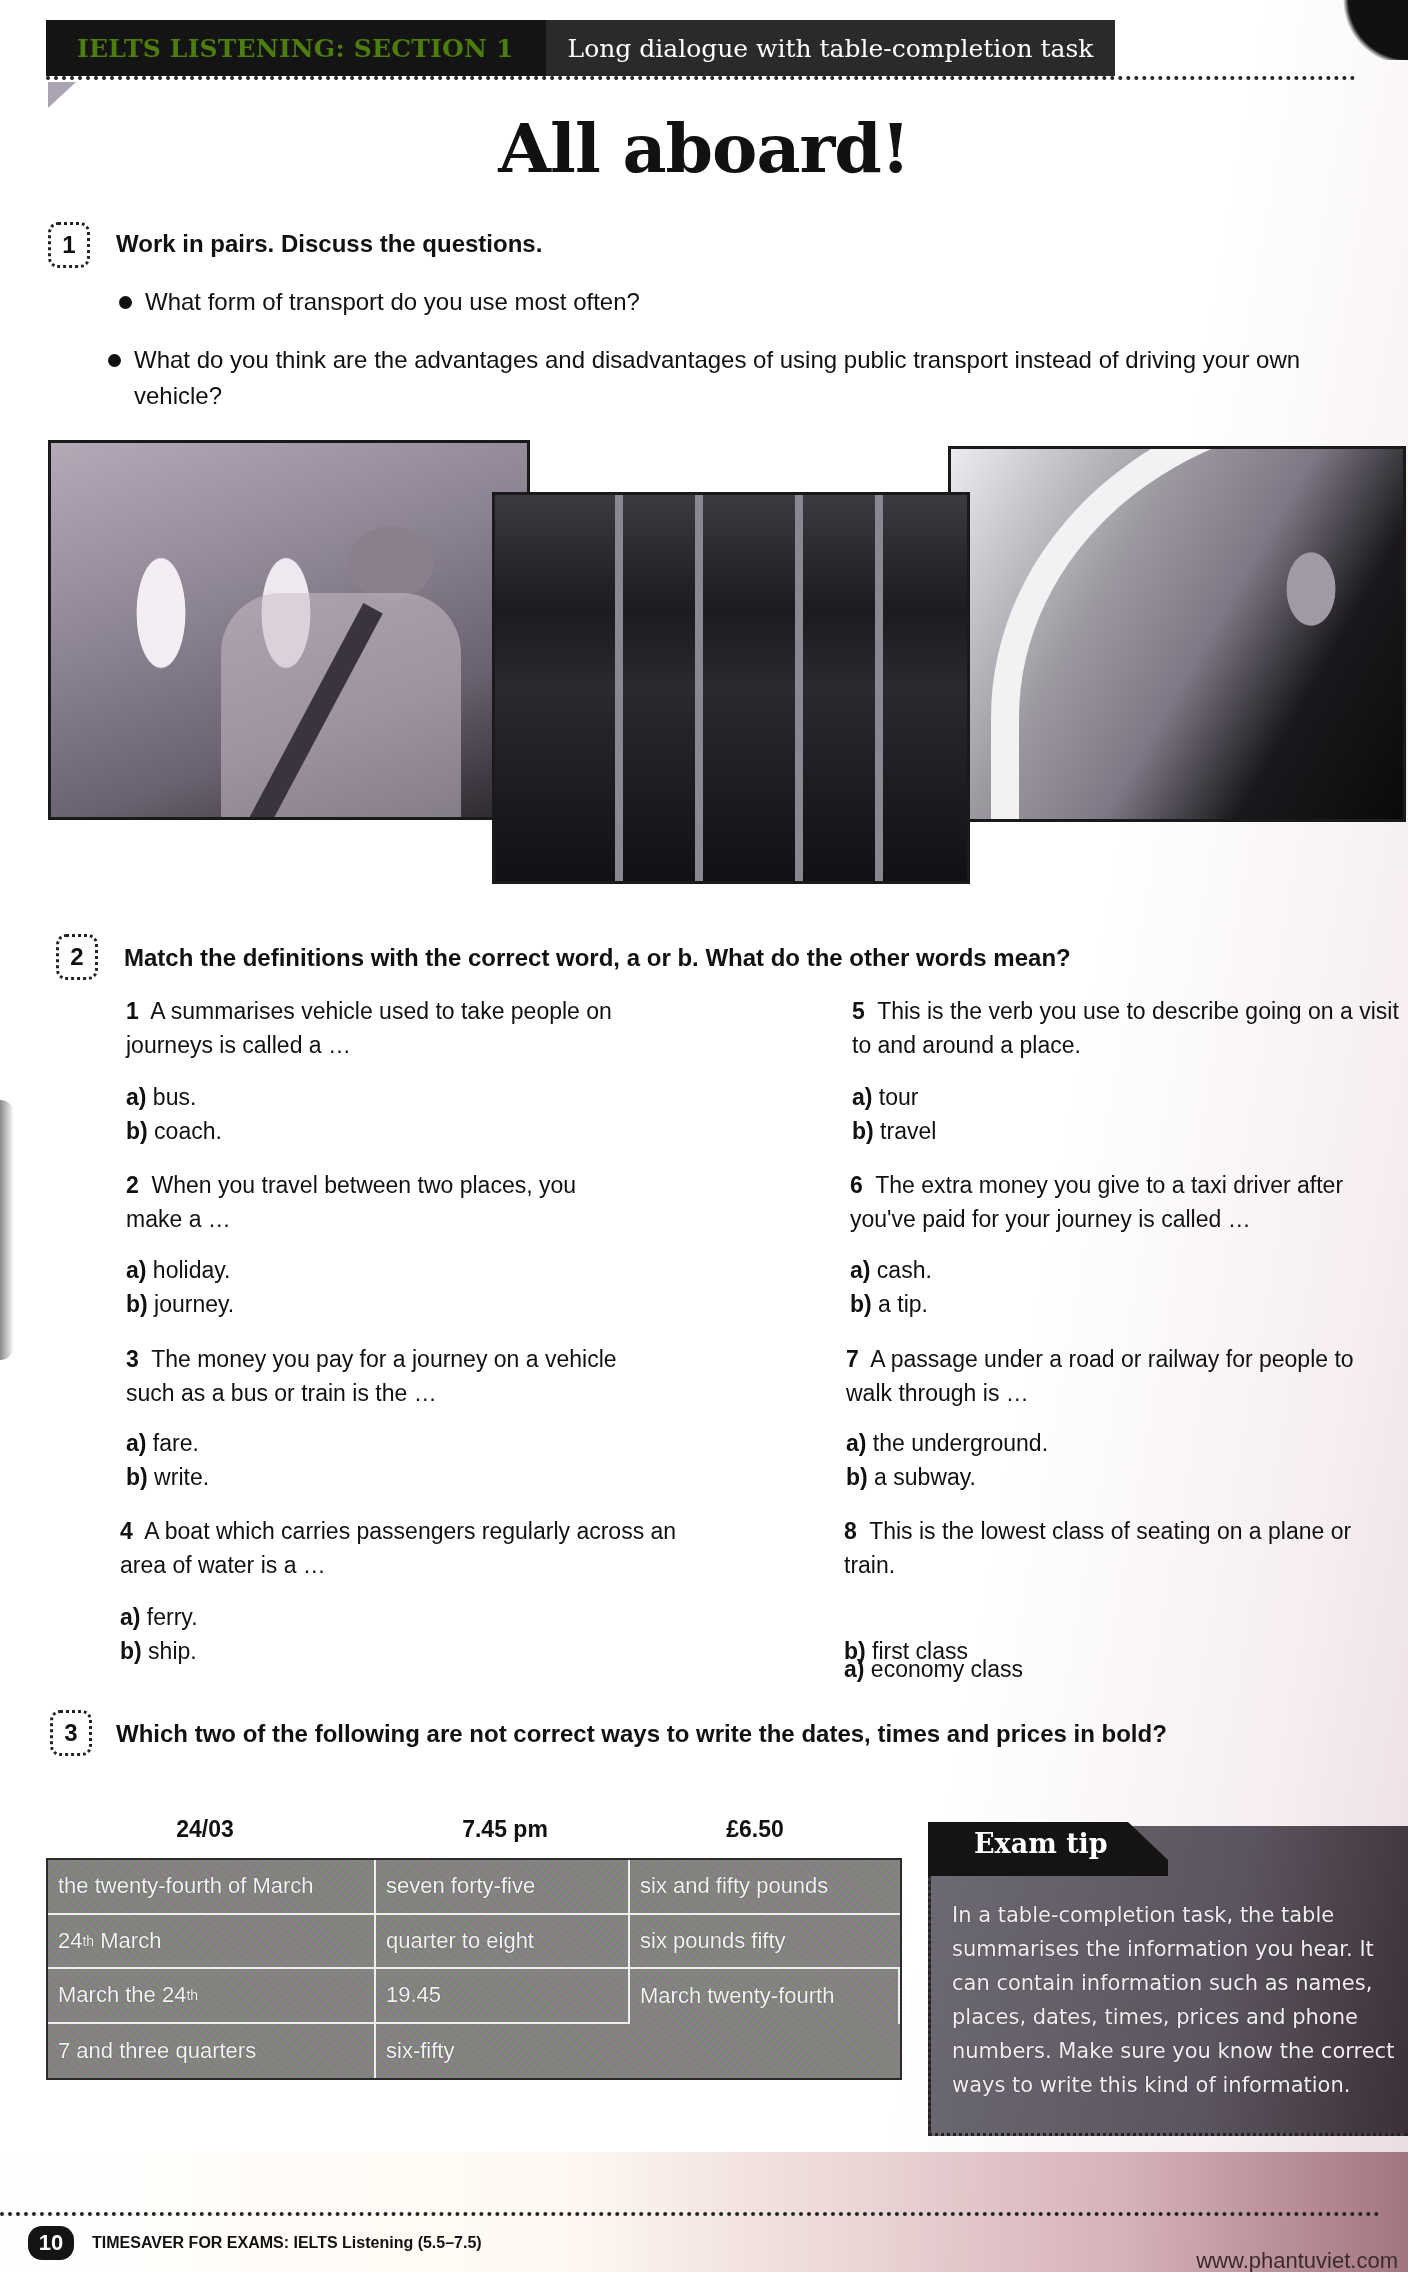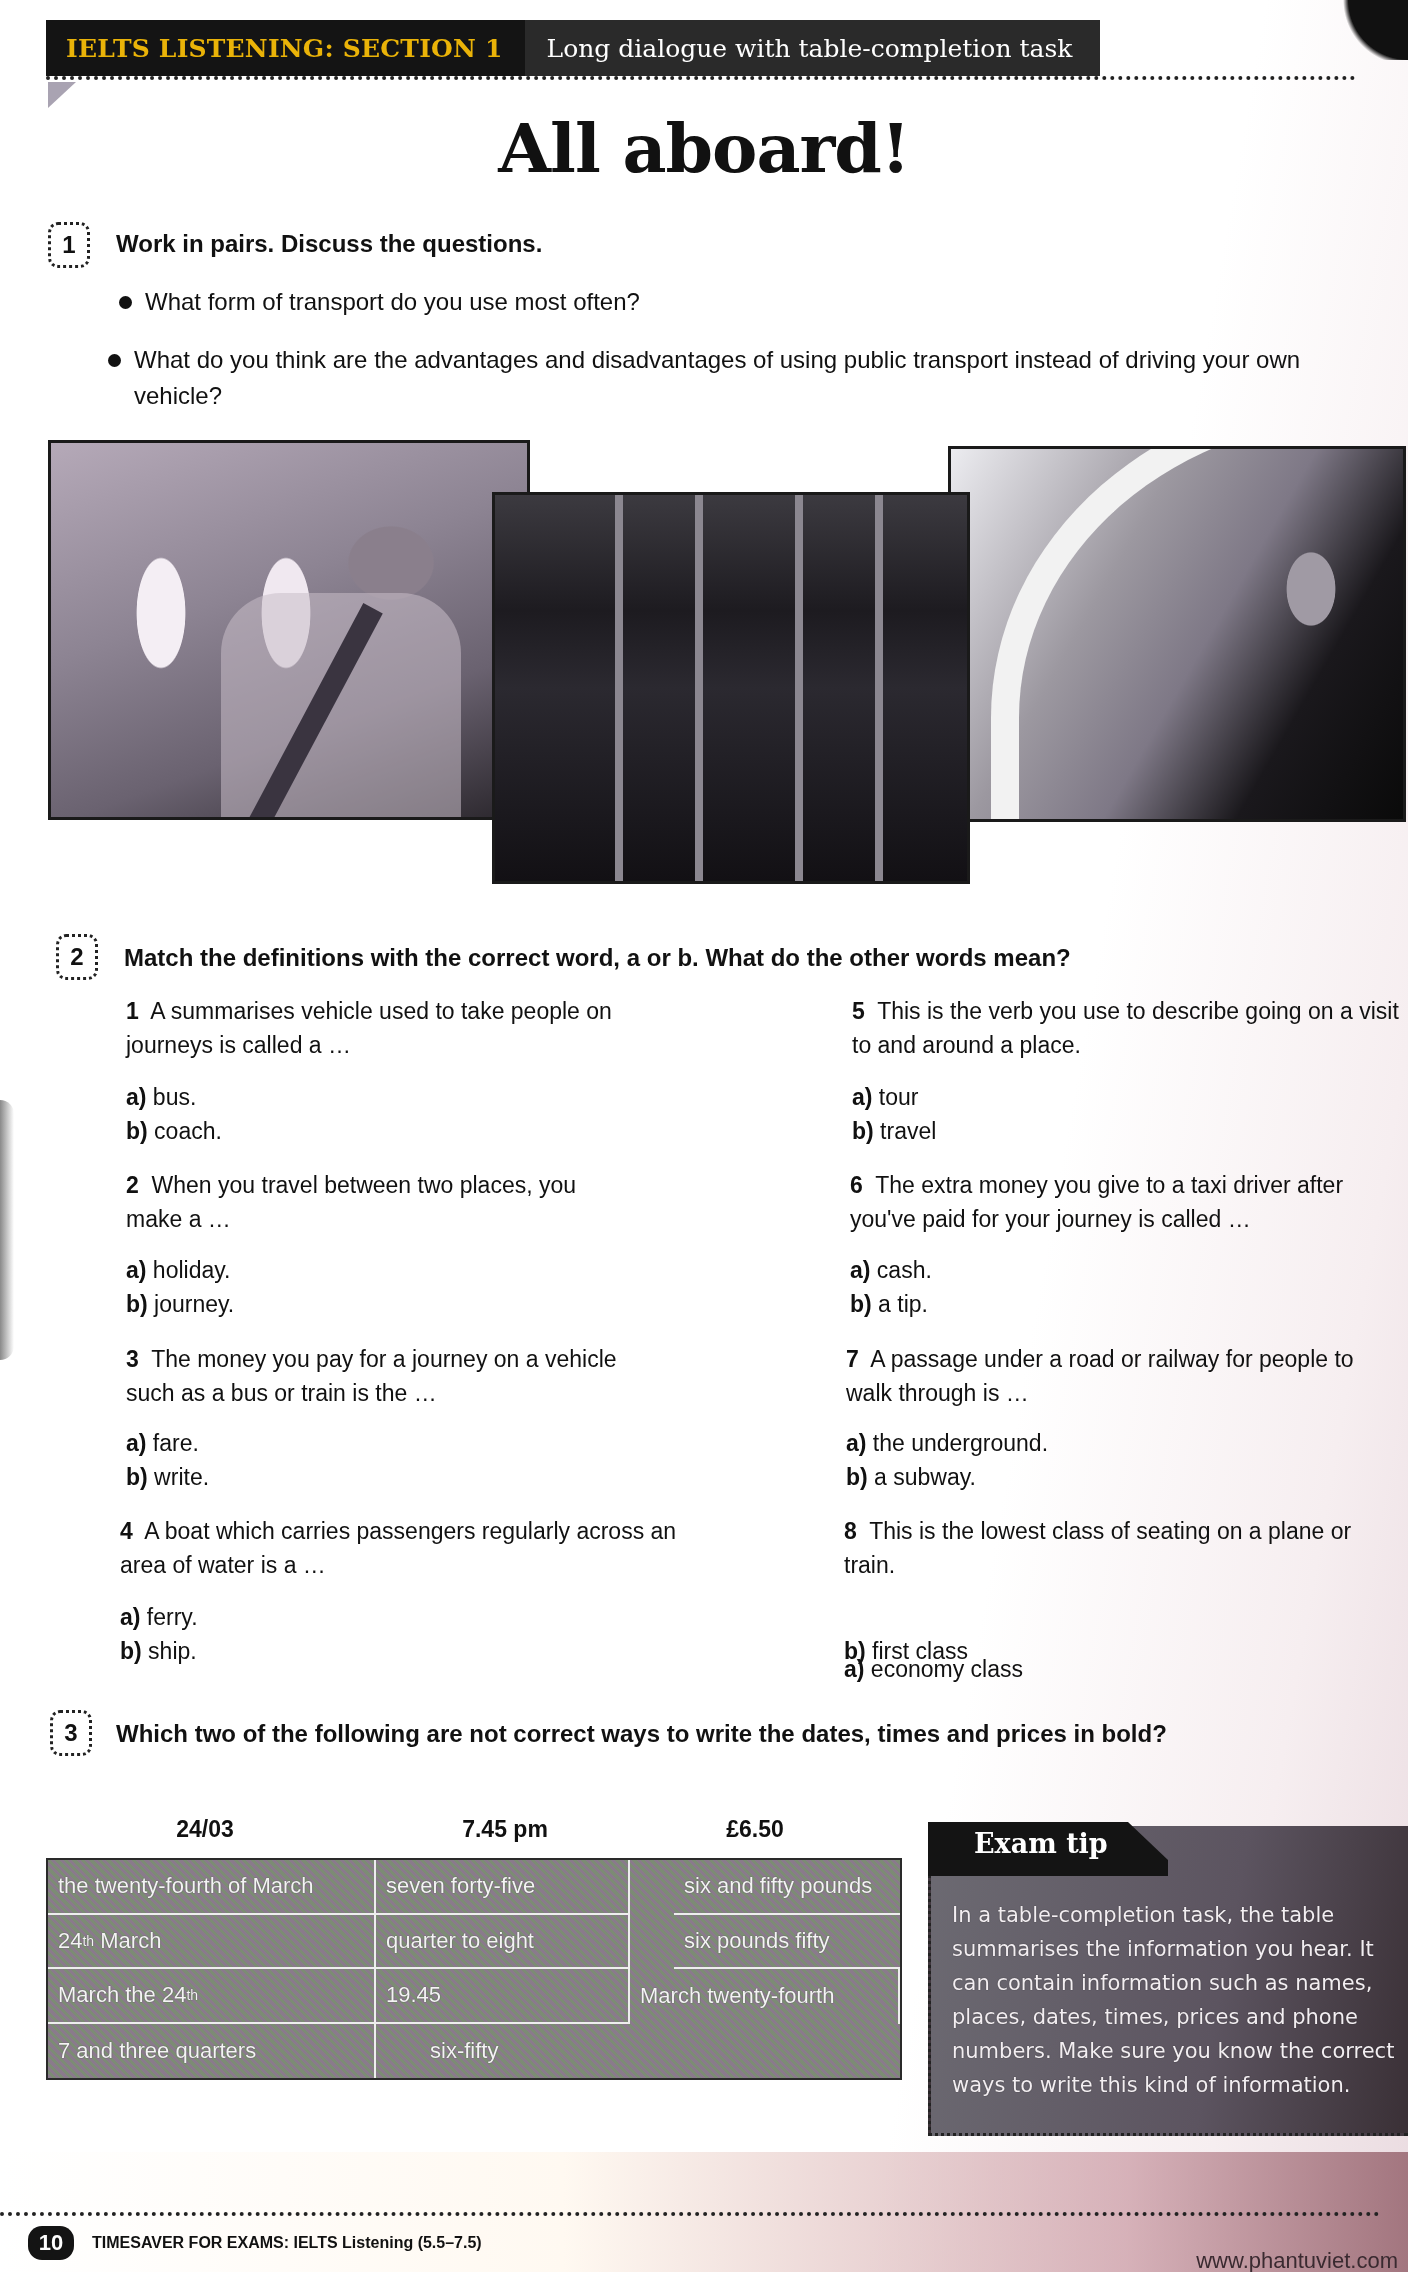--- a/index.html
+++ b/index.html
@@ -21,23 +21,23 @@
     position:absolute; right:0; top:0; width:90px; height:60px;
     background: radial-gradient(circle at 100% 0%, #111 0 55%, rgba(0,0,0,0) 60%);
   }
 
   
   .header-band {
     position:absolute; left:46px; top:20px; width:1054px; height:56px;
     background:#141414; display:flex; align-items:center;
   }
   .header-left {
-    font-family:"DejaVu Serif", serif; font-weight:bold; color:#eab308;
-    font-size:25px; padding:0 22px 0 20px; height:100%; display:flex; align-items:center;
-    letter-spacing:0.2px; white-space:nowrap;
+    font-family:"DejaVu Serif", serif; font-weight:bold; color:#4d7c0f;
+    font-size:25px; padding:0 32px 0 20px; height:100%; display:flex; align-items:center;
+    letter-spacing:0.2px; white-space:nowrap;margin-left:11px;
   }
   .header-right {
     font-family:"DejaVu Serif", serif; color:#fff; font-size:25px;
     background:#2a2a2a; height:100%; display:flex; align-items:center; padding:0 22px;
     flex:1; white-space:nowrap;
   }
   .header-dots {
     position:absolute; left:46px; top:76px; width:1310px; height:6px;
     border-top:4px dotted #222;
     transform-origin:left center;
@@ -108,21 +108,21 @@
     position:absolute; left:46px; top:1858px; width:856px; height:222px;
     background: repeating-linear-gradient(45deg, #8a7a8c 0 3px, #7c8c74 3px 6px);
     border:2px solid #2a2a2a; box-sizing:border-box;
     display:grid; grid-template-columns:328px 254px 1fr; grid-template-rows:repeat(4,1fr);
   }
   .tbl-cell {
     color:#f4f4f4; font-size:22px; display:flex; align-items:center; padding-left:10px;
     border-right:2px solid #eee; border-bottom:2px solid #eee; white-space:nowrap;
     text-shadow:0 0 1px #333;
   }
-  .tbl-cell.last-col { border-right:none;margin-left:44px; }
+  .tbl-cell.last-col { border-right:none; }
   .tbl-cell.last-row { border-bottom:none; }
   .tbl-cell sup { font-size:14px; }
 
   
   .tip-box {
     position:absolute; left:928px; top:1826px; width:480px; height:310px;
     background: linear-gradient(100deg, #6c6a72 0%, #5c5460 60%, #3a3036 100%);
     border-left:3px dotted #222; border-bottom:3px dotted #222; box-sizing:border-box;
   }
   .tip-tab {

